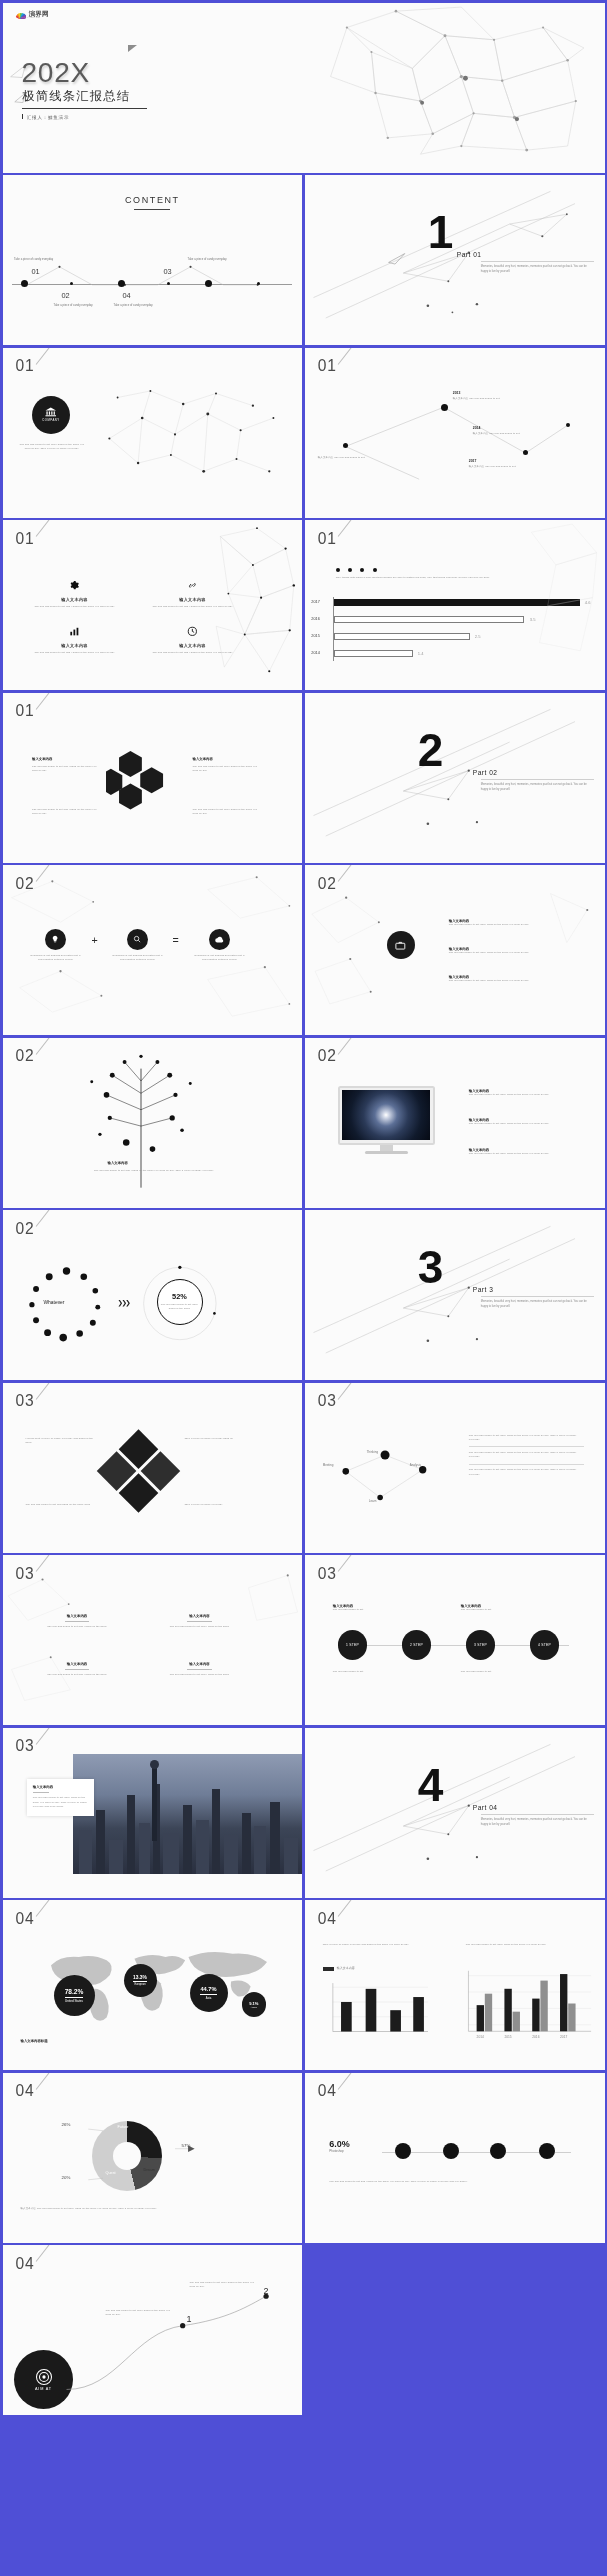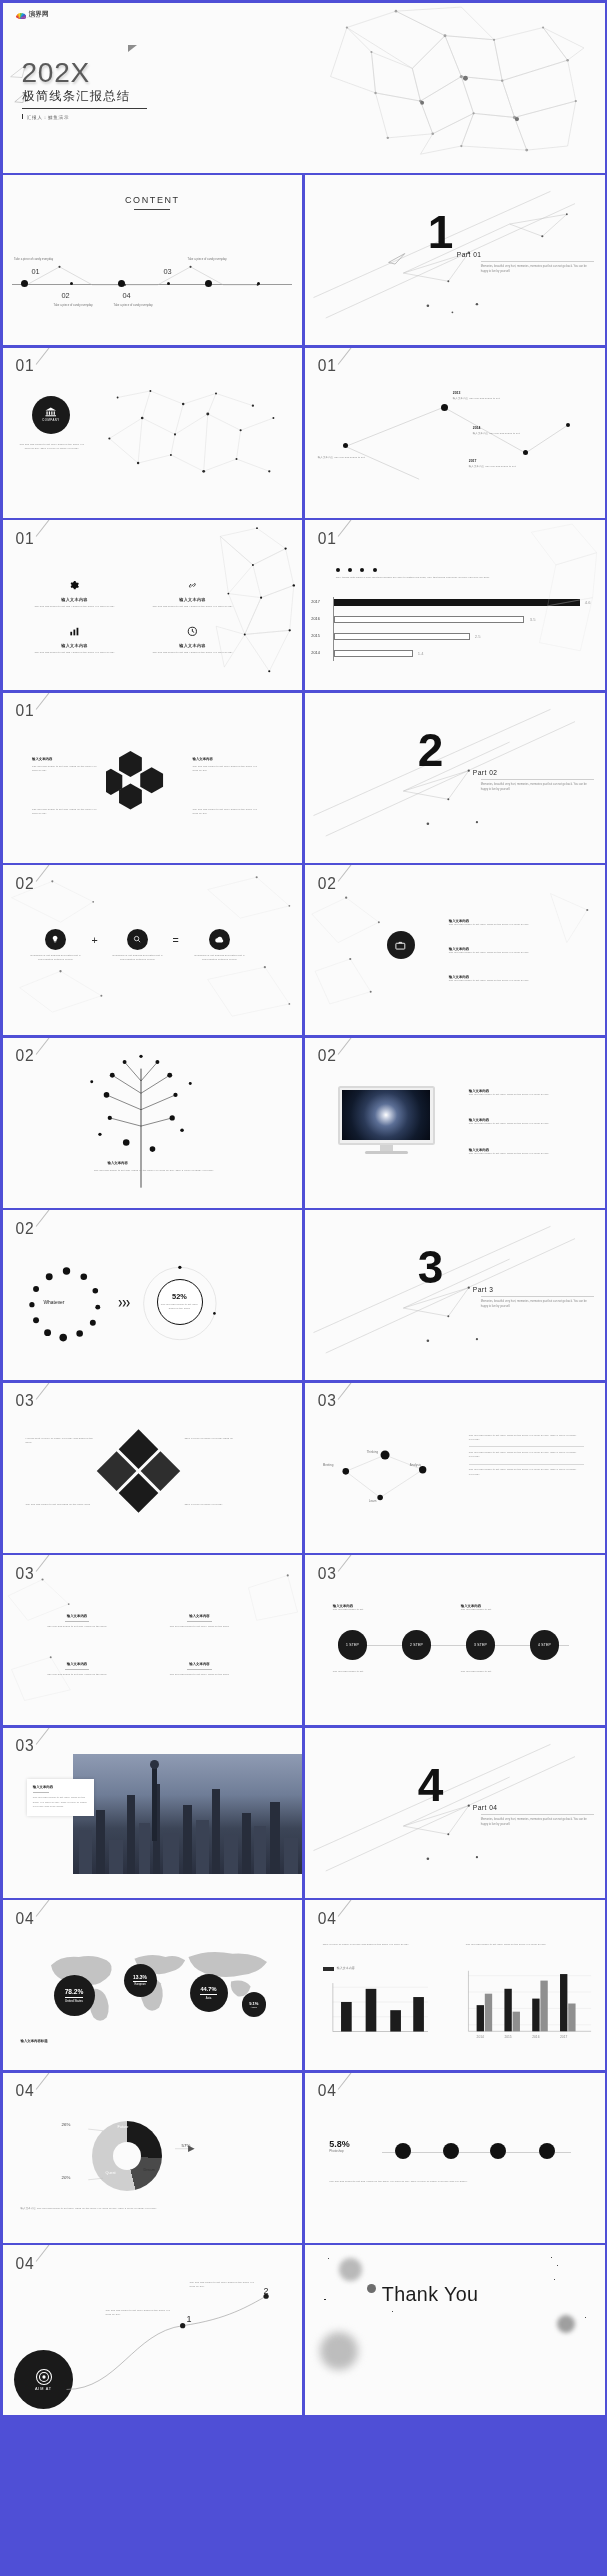--- a/index.html
+++ b/index.html
@@ -977,21 +977,21 @@
     </svg>
 
     <div class="tiny" style="position:absolute;left:18px;top:134px;width:267px;">输入文本内容 The sun has begun to set and I hang up the smile I've worn all day. Take a piece of candy everyday.</div>
   </div>
 
   <div class="slide">
     <div class="num">04</div>
     <div class="num-slash"></div>
 
     <div style="position:absolute;left:24.6px;top:66px;">
-      <div style="font-size:9px;color:#1b1b1b;font-weight:bold">5.8%</div>
+      <div style="font-size:9px;color:#1b1b1b;font-weight:bold">6.0%</div>
       <div class="tiny2" style="margin-top:0.8px">Photoshop</div>
     </div>
     <div class="rule" style="position:absolute;left:77px;top:79px;width:189px;background:#cfcfcf;"></div>
     <div class="dotg" style="left:90px;top:70px;width:16.4px;height:16.4px;"></div>
     <div class="dotg" style="left:138px;top:70px;width:16.4px;height:16.4px;"></div>
     <div class="dotg" style="left:185px;top:70px;width:16.4px;height:16.4px;"></div>
     <div class="dotg" style="left:234px;top:70px;width:16.4px;height:16.4px;"></div>
 
     <div class="tiny" style="position:absolute;left:24.6px;top:107px;width:246px;">The sun has begun to set and I hang up the smile I've worn all day. Take a piece of candy everyday and live happy.</div>
   </div>
@@ -1018,30 +1018,15 @@
     <div style="position:absolute;left:184px;top:69px;font-size:9px;color:#2c2c2c;">
       <span>1</span>
     </div>
     <div style="position:absolute;left:261px;top:41px;font-size:9px;color:#2c2c2c;">
       <span>2</span>
     </div>
     <div class="tiny" style="position:absolute;left:103px;top:64px;width:70px;">The sun has begun to set and I hang up the smile I've worn all day.</div>
     <div class="tiny" style="position:absolute;left:187px;top:36px;width:69px;">The sun has begun to set and I hang up the smile I've worn all day.</div>
   </div>
 
-  <div class="slide">
-    <div style="position:absolute;left:34px;top:13px;width:23px;height:23px;border-radius:50%;background:#b9b9b9;filter:blur(2.9px)"></div>
-    <div style="position:absolute;left:14.8px;top:87px;width:38px;height:38px;border-radius:50%;background:#bdbdbd;filter:blur(4.1px)"></div>
-    <div style="position:absolute;left:252px;top:70px;width:18px;height:18px;border-radius:50%;background:#9f9f9f;filter:blur(2px)"></div>
-    <div style="position:absolute;left:62px;top:39px;width:9px;height:9px;border-radius:50%;background:#6d6d6d;filter:blur(0.6px)"></div>
-    <div class="dotg" style="left:23px;top:13px;width:1.3px;height:1.3px;"></div>
-    <div class="dotg" style="left:19.7px;top:54px;width:1.1px;height:1.1px;"></div>
-    <div class="dotg" style="left:87px;top:66px;width:1px;height:1px;"></div>
-    <div class="dotg" style="left:246px;top:11.5px;width:1.1px;height:1.1px;"></div>
-    <div class="dotg" style="left:252px;top:19.7px;width:1.3px;height:1.3px;"></div>
-    <div class="dotg" style="left:249px;top:34px;width:1px;height:1px;"></div>
-    <div class="dotg" style="left:280px;top:72px;width:1.1px;height:1.1px;"></div>
-
-    <div style="position:absolute;left:77px;top:38px;font-size:19.7px;color:#1c1c1c;font-weight:300;letter-spacing:0.4px;">Thank You</div>
-  </div>
 
 </div>
 
 
 </body></html>

